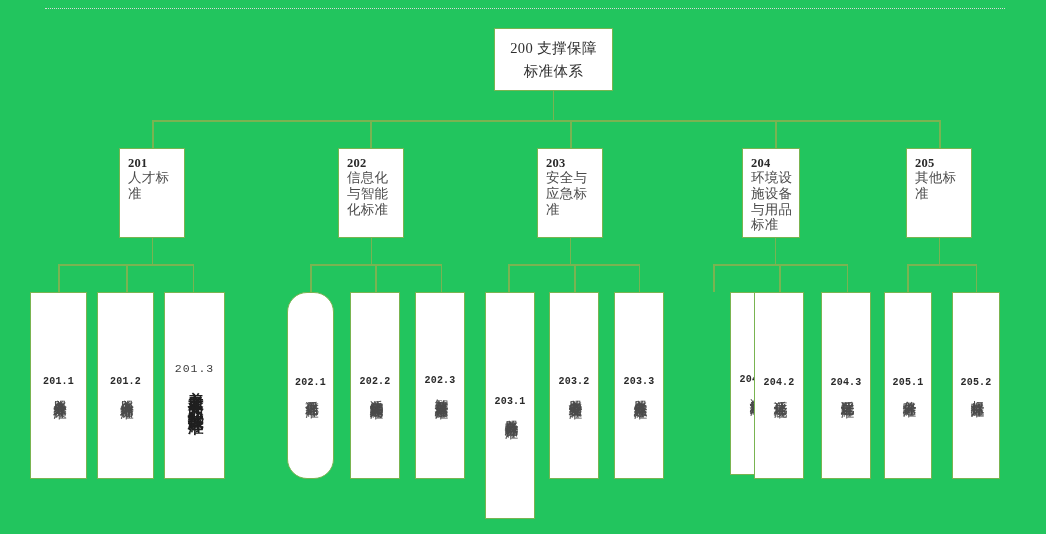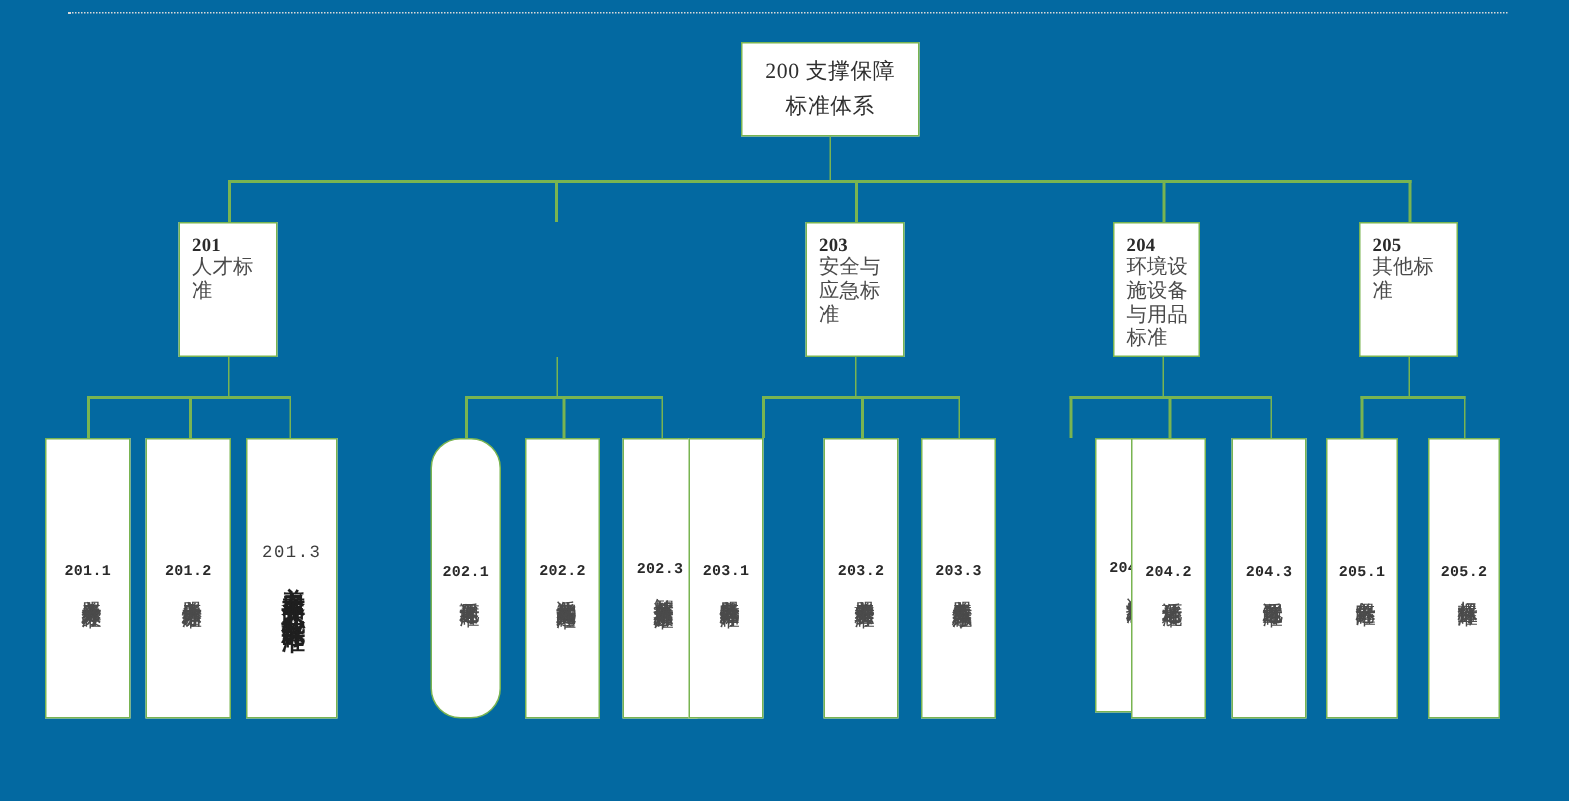--- a/index.html
+++ b/index.html
@@ -9,21 +9,21 @@
     background: #ffffff;
   }
   body {
     font-family: "Liberation Serif", "DejaVu Serif", serif;
     color: #3a3a3a;
   }
   #canvas {
     position: relative;
     width: 1046px;
     height: 534px;
-    background: #0369a1;
+    background: #22c55e;
     overflow: hidden;
   }
   
   .top-rule {
     position: absolute;
     left: 45px;
     top: 8px;
     width: 960px;
     height: 1px;
     border-top: 1px dotted #d9d9d9;
@@ -146,20 +146,24 @@
   <div class="conn conn-v" style="left:370px; top:120px; height:28px;"></div>
   <div class="conn conn-v" style="left:570px; top:120px; height:28px;"></div>
   <div class="conn conn-v" style="left:775px; top:120px; height:28px;"></div>
   <div class="conn conn-v" style="left:939.2px; top:120px; height:28px;"></div>
 
   <div class="node node-l2" style="left:119px; top:148px; width:66px; height:90px;">
     <span class="code">201</span>
     <span class="txt">人才标准</span>
   </div>
 
+  <div class="node node-l2" style="left:338px; top:148px; width:66px; height:90px;">
+    <span class="code">202</span>
+    <span class="txt">信息化与智能化标准</span>
+  </div>
 
   <div class="node node-l2" style="left:537px; top:148px; width:66px; height:90px;">
     <span class="code">203</span>
     <span class="txt">安全与应急标准</span>
   </div>
 
   <div class="node node-l2" style="left:742px; top:148px; width:58px; height:90px;">
     <span class="code">204</span>
     <span class="txt">环境设施设备与用品标准</span>
   </div>
@@ -218,21 +222,21 @@
       <span class="vtxt">智慧健康养老信息技术标准</span>
     </div>
   </div>
 
   <div class="conn conn-v" style="left:569.5px; top:238px; height:26px;"></div>
   <div class="conn conn-h" style="left:508px; top:264px; width:132px;"></div>
   <div class="conn conn-v" style="left:508px; top:264px; height:28px;"></div>
   <div class="conn conn-v" style="left:574px; top:264px; height:28px;"></div>
   <div class="conn conn-v" style="left:638.5px; top:264px; height:28px;"></div>
 
-  <div class="node node-leaf" style="left:459px; top:292px; width:50px; height:187px;">
+  <div class="node node-leaf" style="left:485px; top:292px; width:50px; height:227px;">
     <div class="leaf-inner">
       <span class="code">203.1</span>
       <span class="vtxt">养老服务风险评估标准</span>
     </div>
   </div>
   <div class="node node-leaf" style="left:549px; top:292px; width:50px; height:187px;">
     <div class="leaf-inner">
       <span class="code">203.2</span>
       <span class="vtxt">养老服务安全管理标准</span>
     </div>

